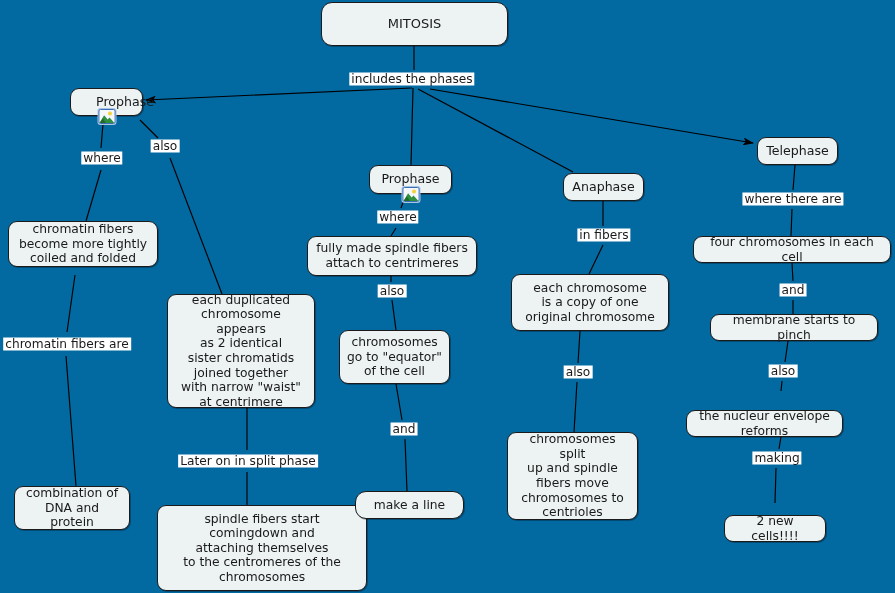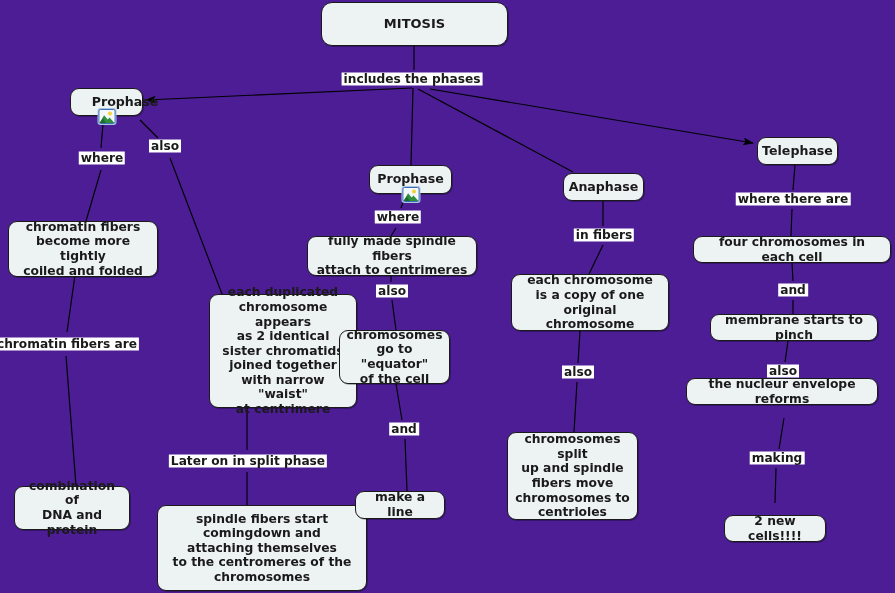--- a/index.html
+++ b/index.html
@@ -4,24 +4,23 @@
 <style>
   html, body {
     margin: 0;
     padding: 0;
     background: #ffffff;
   }
   #canvas {
     position: relative;
     width: 895px;
     height: 593px;
-    background: #4c1d95;
+    background: #0369a1;
     overflow: hidden;
     font-family: "DejaVu Sans", sans-serif;
-    font-weight: bold;
   }
   #edge-layer {
     position: absolute;
     left: 0;
     top: 0;
     width: 895px;
     height: 593px;
     pointer-events: none;
   }
   .node {
@@ -133,54 +132,54 @@
       <div class="img-badge" style="left: 410.5px; top: 187px;">
         <svg width="15" height="13" viewBox="0 0 15 13">
           <rect x="0" y="0" width="15" height="13" fill="#f4f7fb"></rect>
           <circle cx="10.5" cy="3.6" r="2" fill="#f2d23a"></circle>
           <path d="M0,13 L4.6,5.2 L8.2,9.6 L10,7.4 L15,13 Z" fill="#2f8f3e"></path>
           <path d="M0,13 L3.4,8.4 L6.4,13 Z" fill="#1f6b2c"></path>
         </svg>
       </div>
       <div class="node phase" style="left: 563px; top: 173px; width: 81px; height: 28px;"><span>Anaphase</span></div>
       <div class="node phase" style="left: 757px; top: 137px; width: 81px; height: 28px;"><span>Telephase</span></div>
-      <div class="node" style="left: 8px; top: 221px; width: 150px; height: 56px;"><span>chromatin fibers
+      <div class="node" style="left: 8px; top: 221px; width: 150px; height: 46px;"><span>chromatin fibers
 become more tightly
 coiled and folded</span></div>
       <div class="node" style="left: 14px; top: 486px; width: 116px; height: 44px;"><span>combination of
 DNA and protein</span></div>
-      <div class="node" style="left: 167px; top: 294px; width: 148px; height: 114px; margin-left: 42px;"><span>each duplicated
+      <div class="node" style="left: 167px; top: 294px; width: 148px; height: 114px;"><span>each duplicated
 chromosome appears
 as 2 identical
 sister chromatids
 joined together
 with narrow "waist"
 at centrimere</span></div>
       <div class="node" style="left: 157px; top: 505px; width: 210px; height: 86px;"><span>spindle fibers start
 comingdown and
 attaching themselves
 to the centromeres of the
 chromosomes</span></div>
       <div class="node" style="left: 307px; top: 236px; width: 170px; height: 40px;"><span>fully made spindle fibers
 attach to centrimeres</span></div>
       <div class="node" style="left: 339px; top: 330px; width: 111px; height: 54px;"><span>chromosomes
 go to "equator"
 of the cell</span></div>
-      <div class="node" style="left: 355px; top: 491px; width: 90px; height: 28px;"><span>make a line</span></div>
+      <div class="node" style="left: 355px; top: 491px; width: 109px; height: 28px; border-radius: 11px;"><span>make a line</span></div>
       <div class="node" style="left: 511px; top: 274px; width: 158px; height: 57px;"><span>each chromosome
 is a copy of one
 original chromosome</span></div>
       <div class="node" style="left: 507px; top: 432px; width: 131px; height: 88px;"><span>chromosomes split
 up and spindle
 fibers move
 chromosomes to
 centrioles</span></div>
       <div class="node" style="left: 693px; top: 236px; width: 198px; height: 27px;"><span>four chromosomes in each cell</span></div>
       <div class="node" style="left: 710px; top: 314px; width: 168px; height: 27px;"><span>membrane starts to pinch</span></div>
-      <div class="node" style="left: 686px; top: 378px; width: 192px; height: 27px;"><span>the nucleur envelope reforms</span></div>
+      <div class="node" style="left: 686px; top: 410px; width: 157px; height: 27px;"><span>the nucleur envelope reforms</span></div>
       <div class="node" style="left: 724px; top: 503px; width: 102px; height: 27px; margin-top: 12px;"><span>2 new cells!!!!</span></div>
     </div>
   <div id="labels-group">
       <div class="link-label" style="left: 412px; top: 79px;">includes the phases</div>
       <div class="link-label" style="left: 102px; top: 158px;">where</div>
       <div class="link-label" style="left: 165px; top: 146px;">also</div>
       <div class="link-label" style="left: 67px; top: 344px;">chromatin fibers are</div>
       <div class="link-label" style="left: 248px; top: 461px;">Later on in split phase</div>
       <div class="link-label" style="left: 398px; top: 217px;">where</div>
       <div class="link-label" style="left: 392px; top: 291px;">also</div>

